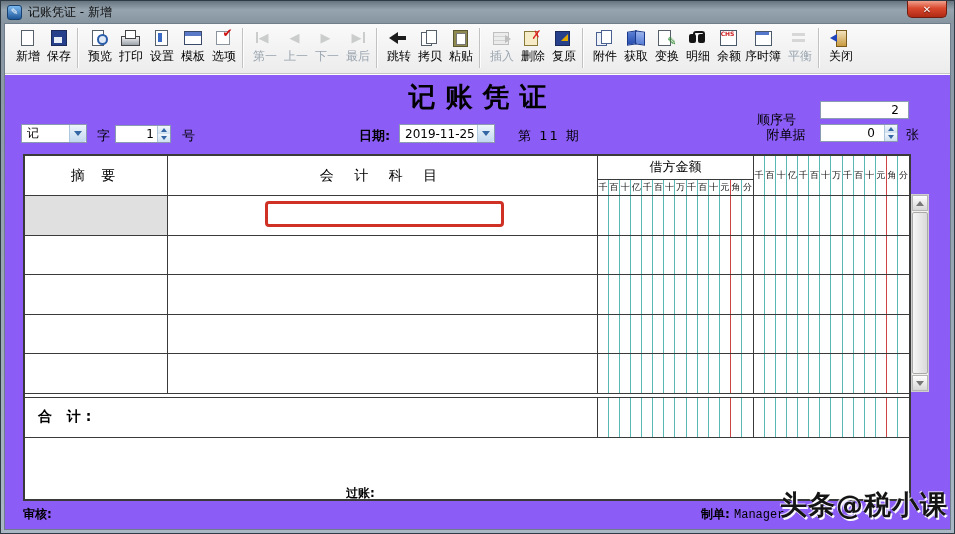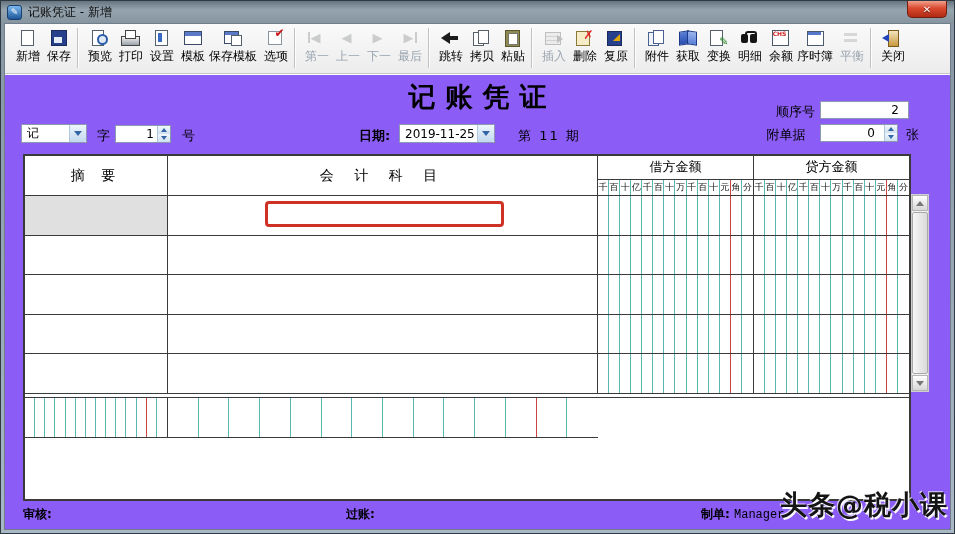--- a/index.html
+++ b/index.html
@@ -182,24 +182,20 @@
         </div>
         <div class="tbtn">
           <div class="ico i-setup"></div>
           <div class="tlabel">设置</div>
         </div>
         <div class="tbtn">
           <div class="ico i-template"></div>
           <div class="tlabel">模板</div>
         </div>
         <div class="tbtn">
-          <div class="ico i-savetpl"></div>
-          <div class="tlabel">保存模板</div>
-        </div>
-        <div class="tbtn">
           <div class="ico i-options"></div>
           <div class="tlabel">选项</div>
         </div>
         <div class="tb-sep"></div>
         <div class="tbtn disabled">
           <div class="ico i-first"></div>
           <div class="tlabel">第一</div>
         </div>
         <div class="tbtn disabled">
           <div class="ico i-prev"></div>
@@ -272,21 +268,21 @@
         <div class="tbtn">
           <div class="ico i-closedoor"></div>
           <div class="tlabel">关闭</div>
         </div>
       </div>
 
     <div class="main">
 
       <div class="voucher-title">记账凭证</div>
 
-      <div class="fldlabel" style="left:752px;top:28px;width:58px;text-align:right;">顺序号</div>
+      <div class="fldlabel" style="left:752px;top:36px;width:58px;text-align:left;">顺序号</div>
       <div class="inputbox" style="left:815px;top:26px;width:89px;">
         <span class="val">2</span>
       </div>
 
       <div class="fldlabel" style="left:752px;top:51px;width:58px;text-align:center;">附单据</div>
       <div class="inputbox" style="left:815px;top:49px;width:78px;">
         <span class="val">0</span>
         <span class="spin">
             <i class="up"></i>
             <i class="dn"></i>
@@ -331,21 +327,20 @@
               <span>万</span>
               <span>千</span>
               <span>百</span>
               <span>十</span>
               <span>元</span>
               <span>角</span>
               <span>分</span>
             </div>
         </div>
         <div class="c amt-h noR">
-          <div class="amt-title">贷方金额</div>
           <div class="digits">
               <span>千</span>
               <span>百</span>
               <span>十</span>
               <span>亿</span>
               <span>千</span>
               <span>百</span>
               <span>十</span>
               <span>万</span>
               <span>千</span>
@@ -544,20 +539,21 @@
               <span></span>
               <span></span>
               <span></span>
               <span></span>
               <span></span>
               <span></span>
             </div>
           </div>
           <div id="row-spacer"></div>
 
+        <div class="c total-cell">合  计:</div>
         <div class="c">
             <div class="agrid">
               <span></span>
               <span></span>
               <span></span>
               <span></span>
               <span></span>
               <span></span>
               <span></span>
               <span></span>
@@ -591,21 +587,21 @@
         <div class="bottom-cell"></div>
       </div>
 
       <div class="sbar">
         <div class="sbtn up"></div>
         <div class="sthumb"></div>
         <div class="sbtn dn"></div>
       </div>
 
       <div class="foot" style="left:18px;top:431px;">审核:</div>
-      <div class="foot" style="left:341px;top:431px;">过账:</div>
+      <div class="foot" style="left:341px;top:410px;">过账:</div>
       <div class="foot" style="left:696px;top:431px;">
         <span>制单:</span>
         <span class="preparer">Manager</span>
       </div>
       <div class="watermark">头条@税小课</div>
 
     </div>
   </div>
 </div>
 

